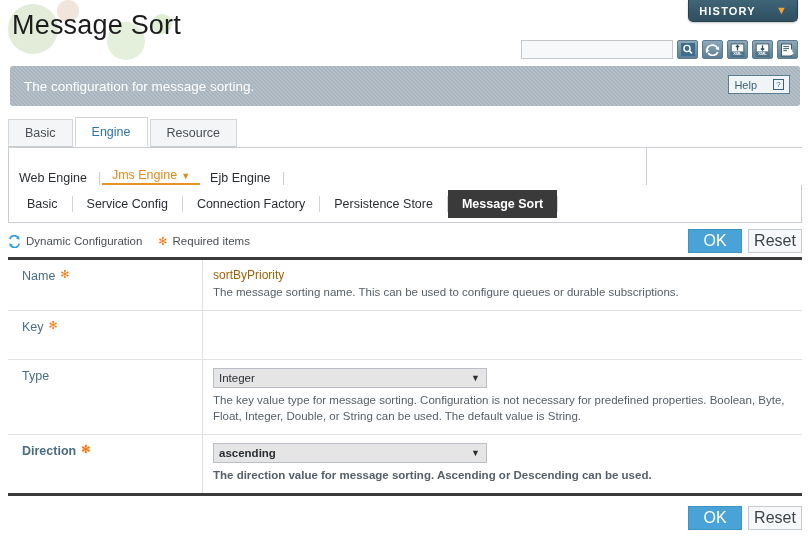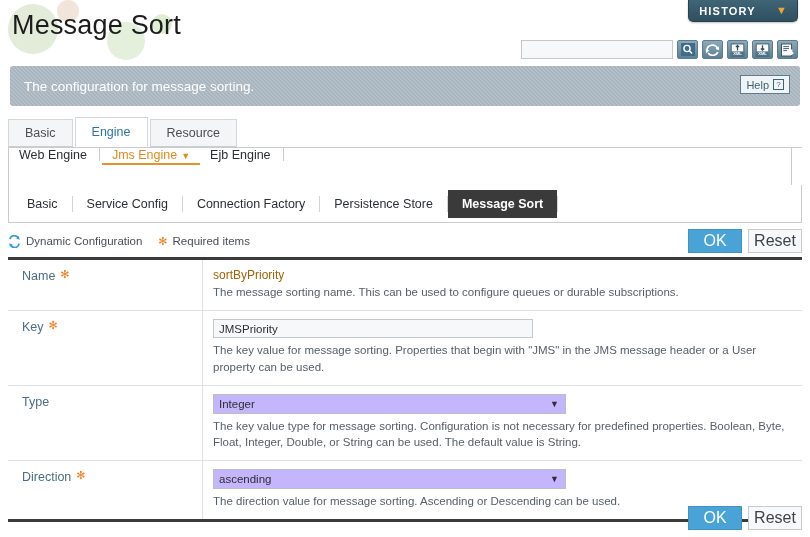--- a/index.html
+++ b/index.html
@@ -105,21 +105,21 @@
     color: #ffffff;
     font-size: 13.5px;
   }
   .help-btn {
     position: absolute;
     right: 10px; top: 9px;
     height: 19px;
     padding: 8px 5px;
     border: 1px solid #5c7d91;
     background: #f1f4f6;
-    display: flex; align-items: center; gap: 4px;
+    display: flex; align-items: center; gap: 16px;
     font-size: 11px; color: #3d6174;
     cursor: pointer;
   }
   .help-q {
     display: inline-flex; align-items: center; justify-content: center;
     width: 11px; height: 11px;
     border: 1px solid #3d6174;
     font-size: 8px; line-height: 1; color: #3d6174;
   }
 
@@ -148,24 +148,24 @@
     background: #ffffff;
     color: #2d73a5;
     border-bottom: 1px solid #ffffff;
     height: 30px;
   }
 
   
   .tabs2 {
     position: absolute;
     left: 8px; top: 148px;
-    width: 784px; height: 37px;
+    width: 639px; height: 37px;
     border-left: 1px solid #c9cdd1;
     border-right: 1px solid #c9cdd1;
-    display: flex; align-items: flex-start;
+    display: flex; align-items: flex-end;
     background: #ffffff;
   }
   .eng-link {
     font-size: 12.5px;
     color: #2b2f33;
     padding: 0 10px;
     cursor: pointer;
     white-space: nowrap;
   }
   .eng-link.active {
@@ -250,21 +250,21 @@
     width: 794px;
     border-top: 3px solid #3a3a3a;
     border-bottom: 3px solid #3a3a3a;
     background: #ffffff;
   }
   .form-row {
     display: flex;
     border-bottom: 1px solid #dfe2e5;
     min-height: 49px;
   }
-  .form-row:last-child { border-bottom: none; }
+  .form-row:last-child { border-bottom: none; font-weight: bold; }
   .cell-label {
     width: 195px;
     flex: 0 0 195px;
     padding: 9px 0 9px 14px;
     font-size: 12.5px;
     color: #4b6d84;
     border-right: 1px solid #dfe2e5;
     display: flex; align-items: flex-start; gap: 5px;
   }
   .cell-value {
@@ -283,23 +283,23 @@
     background: #f7f8f9;
     font-size: 11.5px;
     padding: 0 5px;
     color: #2b2f33;
     margin-bottom: 4px;
     outline: none;
     font-family: "Liberation Sans", sans-serif;
   }
   .select-box {
     position: relative;
-    width: 353px; height: 20px;
+    width: 274px; height: 20px;
     border: 1px solid #b9bfc4;
-    background: #c4b5fd;
+    background: #e5e5e5;
     margin-bottom: 4px;
     display: flex; align-items: center;
     cursor: pointer;
   }
   .select-box .sel-val {
     font-size: 11.5px; color: #2b2f33; padding-left: 5px;
   }
   .select-box .sel-caret {
     position: absolute; right: 6px; top: 50%;
     transform: translateY(-50%);
@@ -469,24 +469,20 @@
         <div class="val-static">sortByPriority</div>
         <div class="val-desc">The message sorting name. This can be used to configure queues or durable subscriptions.</div>
       </div>
     </div>
 
     <div class="form-row">
       <div class="cell-label">
         <span>Key</span>
         <span class="asterisk">✻</span>
       </div>
-      <div class="cell-value">
-        <input class="text-input" type="text" value="JMSPriority" style="">
-        <div class="val-desc">The key value for message sorting. Properties that begin with "JMS" in the JMS message header or a User property can be used.</div>
-      </div>
     </div>
 
     <div class="form-row">
       <div class="cell-label">
         <span>Type</span>
       </div>
       <div class="cell-value">
         <div class="select-box">
           <span class="sel-val">Integer</span>
           <span class="sel-caret">▼</span>

